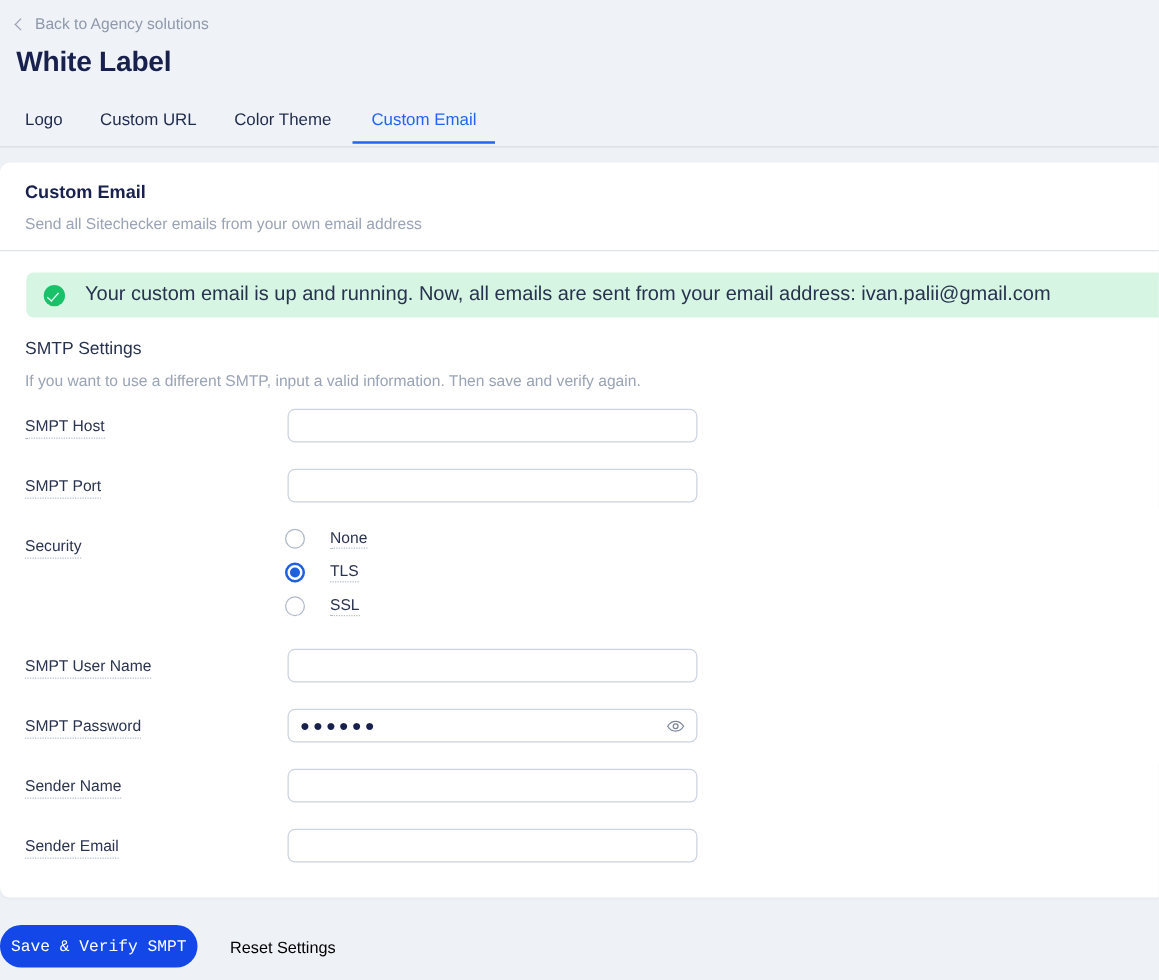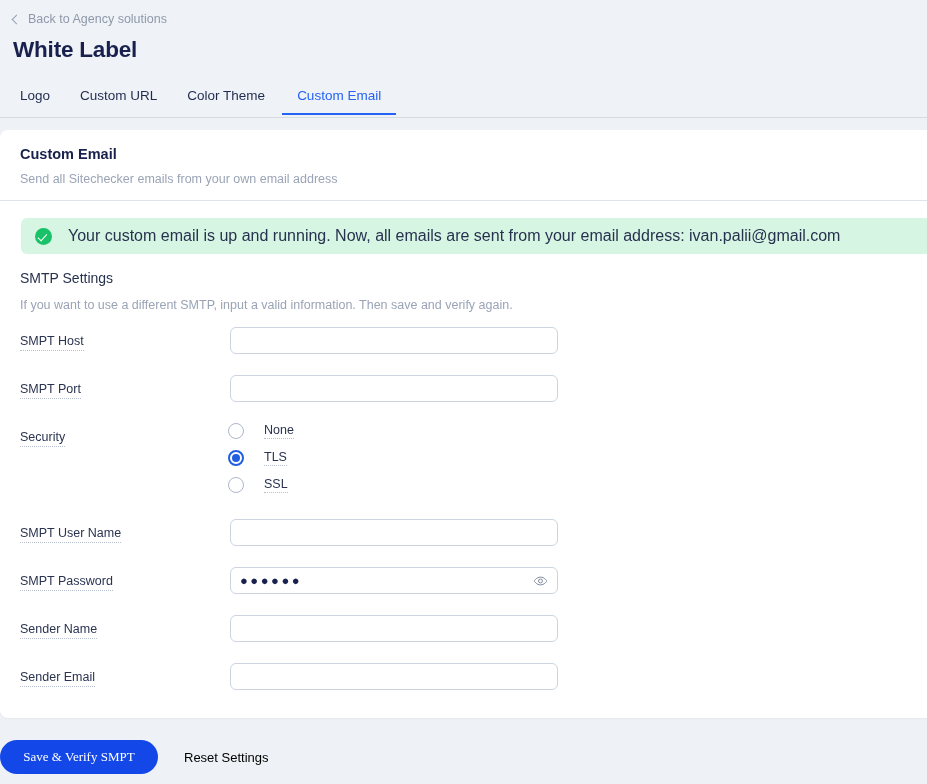--- a/index.html
+++ b/index.html
@@ -272,21 +272,21 @@
     align-items: center;
   }
   .btn-primary {
     margin-left: 0px;
     width: 158px; height: 34px;
     background: #1347e8;
     color: #ffffff;
     border: none;
     border-radius: 17px;
     font-size: 13px;
-    font-family: Liberation Serif, serif;
+    font-family: Liberation Mono, monospace;
     cursor: pointer;
   }
   .btn-link {
     margin-left: 26px;
     background: none;
     border: none;
     color: #000000;
     font-size: 13px;
     font-family: "Liberation Sans", sans-serif;
     cursor: pointer;

